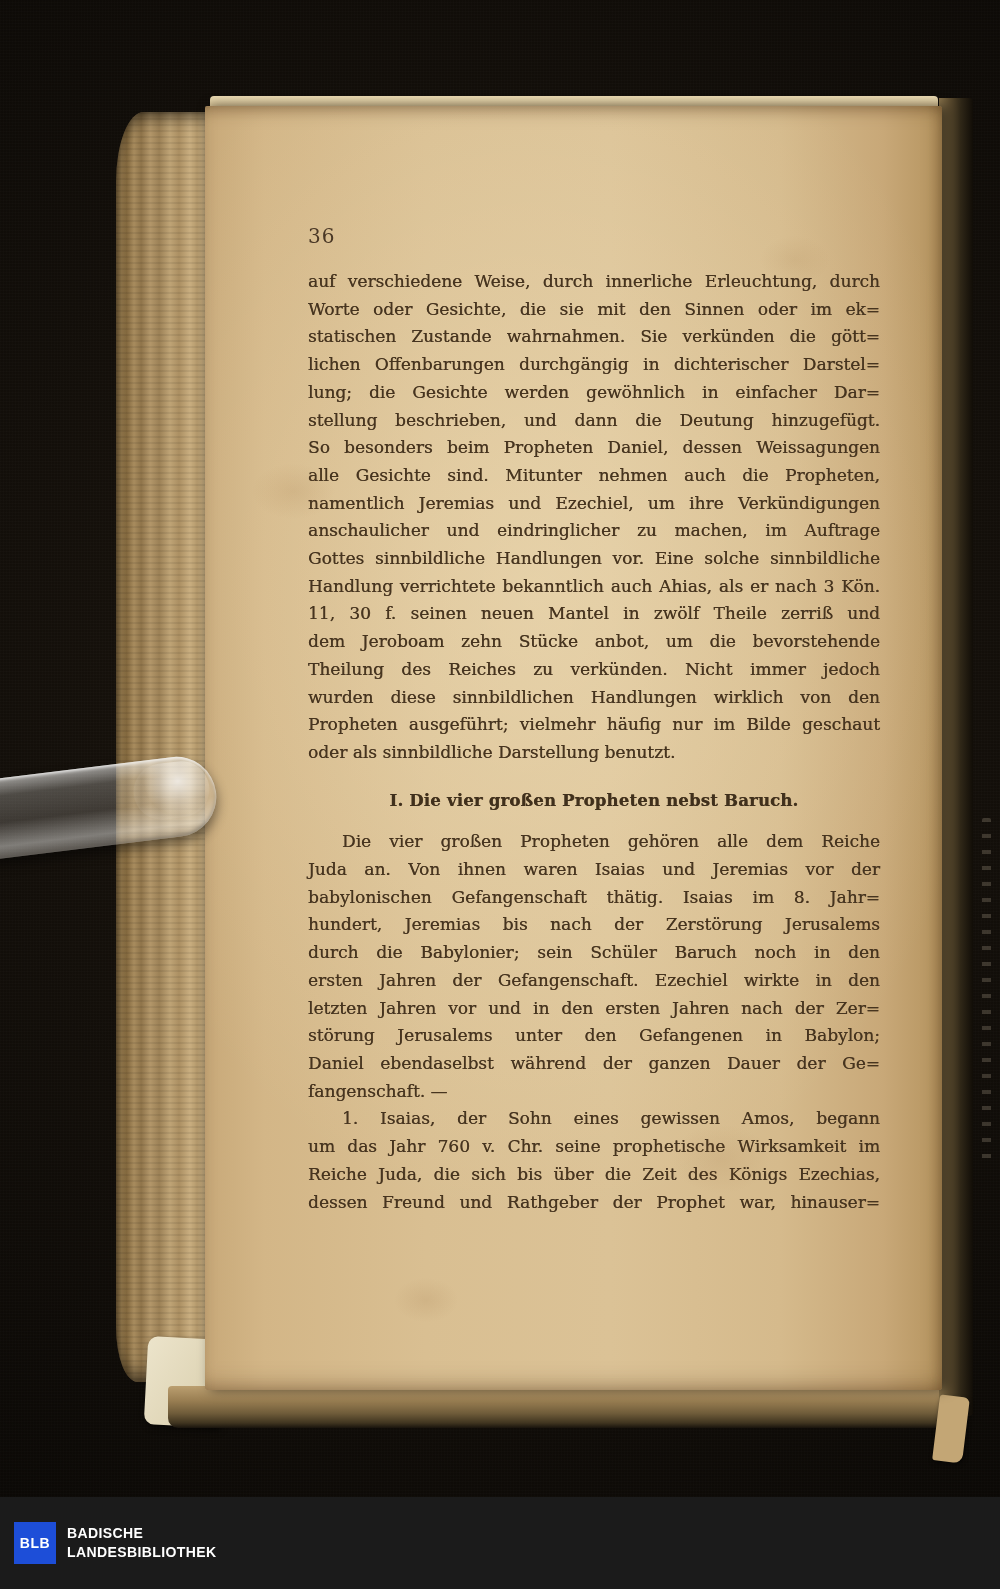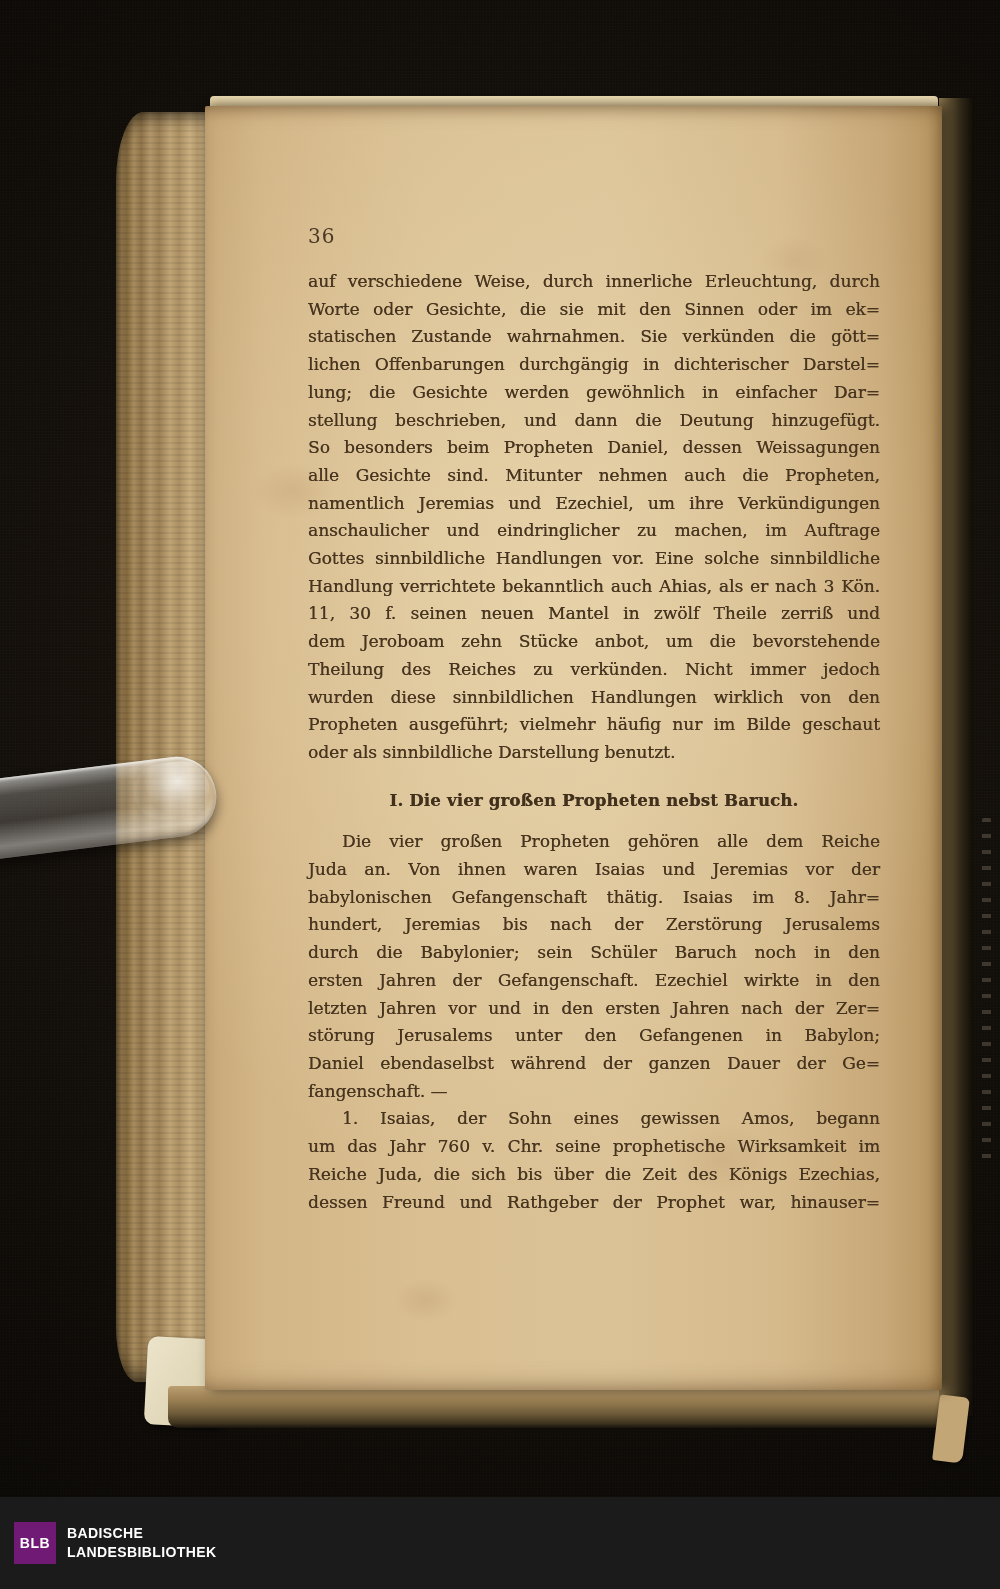--- a/index.html
+++ b/index.html
@@ -132,21 +132,21 @@
   
   footer {
     position: relative; width: 1000px; height: 92px;
     background: #1b1b1b;
     display: flex; align-items: center; justify-content: space-between;
     padding: 0 14px; box-sizing: border-box;
     font-family: "Liberation Sans", sans-serif;
   }
   .brand { display: flex; align-items: center; gap: 11px; }
   .blb-logo {
-    width: 42px; height: 42px; background: #701a75; color: #fff;
+    width: 42px; height: 42px; background: #1d4ed8; color: #fff;
     font-weight: bold; font-size: 14px; letter-spacing: 0.5px;
     display: flex; align-items: center; justify-content: center;
   }
   .lib-name { color: #fff; font-weight: bold; font-size: 14px; line-height: 1.35; letter-spacing: 0.4px; }
   .region { display: flex; align-items: center; gap: 13px; color: #ededed; font-size: 19px; }
 </style>
 </head>
 <body>
 
 <div class="stage">

